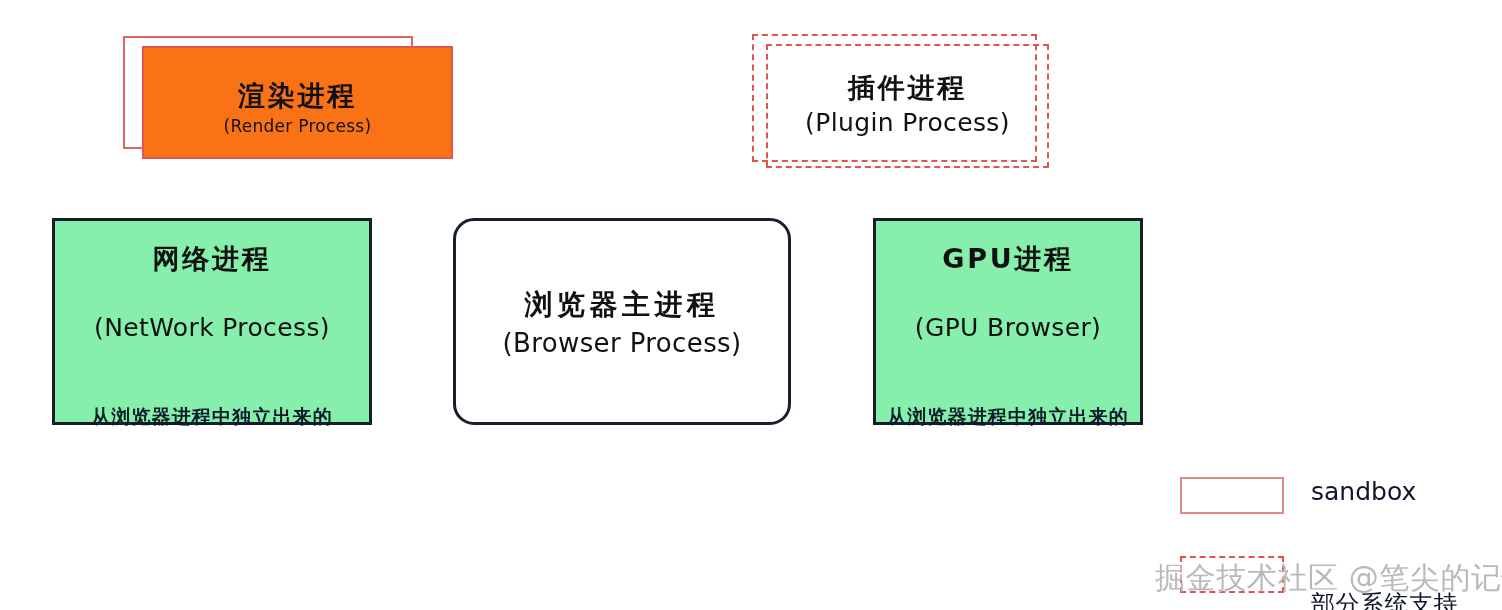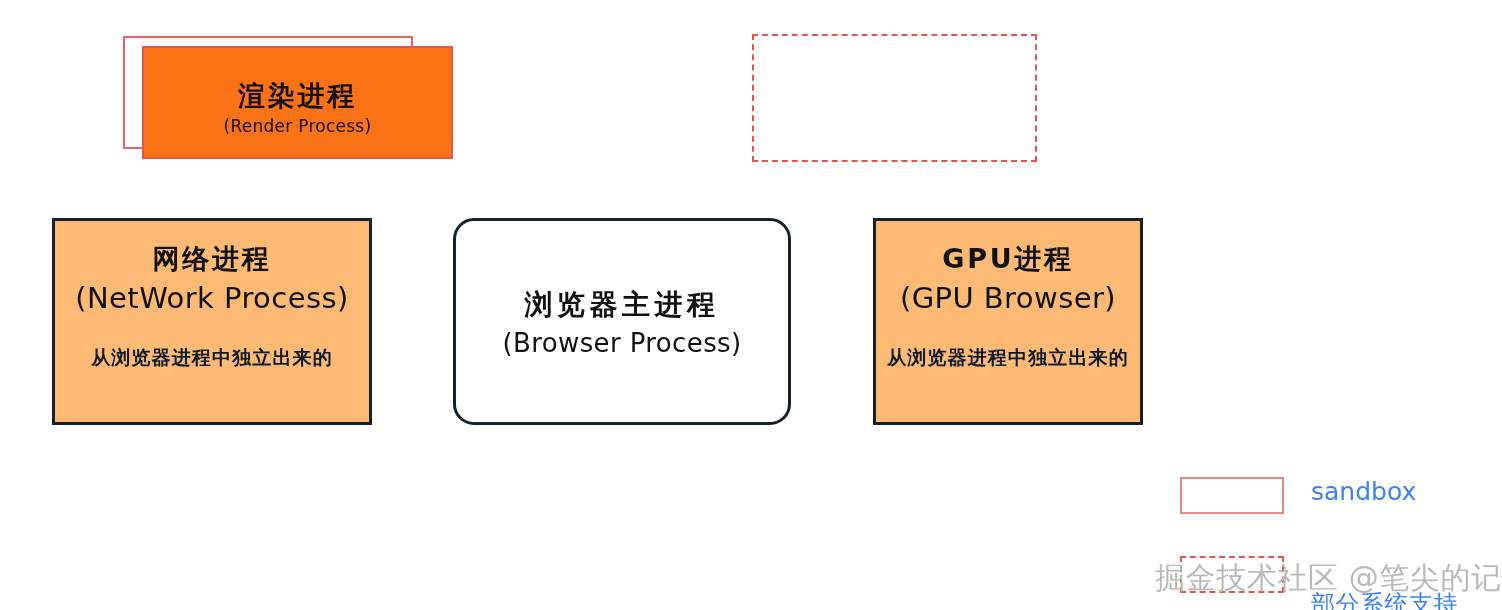--- a/index.html
+++ b/index.html
@@ -101,29 +101,29 @@
   #plugin-front .title-cn { font-size: 27px; margin-bottom: 2px; }
   #plugin-front .title-en { font-size: 25px; }
 
   
   .row2 {
     top: 218px;
     height: 207px;
     border: 3px solid #15202b;
     padding-top: 20px;
   }
-  .row2.filled { background: #fdba74; }
+  .row2.filled { background: #86efac; gap: 32px; }
   .row2.plain  { background: #ffffff; justify-content: center; padding-top: 0; }
 
   #network-box { left: 52px;  width: 320px; }
   #browser-box { left: 453px; width: 338px; border-radius: 21px; }
   #gpu-box     { left: 873px; width: 270px; }
 
   .row2 .title-cn { font-size: 27px; margin-bottom: 4px; }
-  .row2 .title-en { font-size: 29px; }
+  .row2 .title-en { font-size: 25px; }
   .row2 .sub-cn   { font-size: 19px; margin-top: 30px; }
 
   #browser-box .title-cn { font-size: 28px; margin-bottom: 4px; letter-spacing: 0.16em;}
   #browser-box .title-en { font-size: 26px; text-align: center; }
 
   
   #legend { position: absolute; left: 1180px; top: 470px; }
 
   .legend-row {
     position: absolute;
@@ -139,21 +139,21 @@
     box-sizing: border-box;
     background: #ffffff;
   }
   .swatch.solid  { border: 2px solid #e08a83; }
   .swatch.dashed { border: 2px dashed #e0564f; background: transparent; }
 
   .legend-label {
     margin-left: 27px;
     font-size: 25px;
     line-height: 30px;
-    color: #3b82f6;
+    color: #0f172a;
     white-space: pre;
   }
   #legend-row-dashed .legend-label {
     margin-top: -27px;
     text-align: center;
   }
   .legend-label .cn {
     display: block;
     font-size: 24px;
     letter-spacing: 0.02em;
@@ -176,20 +176,24 @@
 
 <div class="canvas">
 
   <div id="render-back"></div>
   <div id="render-front" class="proc-box">
     <span class="title-cn">渲染进程</span>
     <span class="title-en">(Render Process)</span>
   </div>
 
   <div id="plugin-back"></div>
+  <div id="plugin-front" class="proc-box">
+    <span class="title-cn">插件进程</span>
+    <span class="title-en">(Plugin Process)</span>
+  </div>
 
   <div id="network-box" class="proc-box row2 filled">
     <span class="title-cn">网络进程</span>
     <span class="title-en">(NetWork Process)</span>
     <span class="sub-cn">从浏览器进程中独立出来的</span>
   </div>
 
   <div id="browser-box" class="proc-box row2 plain">
     <span class="title-cn">浏览器主进程</span>
     <span class="title-en">(Browser Process)</span>

